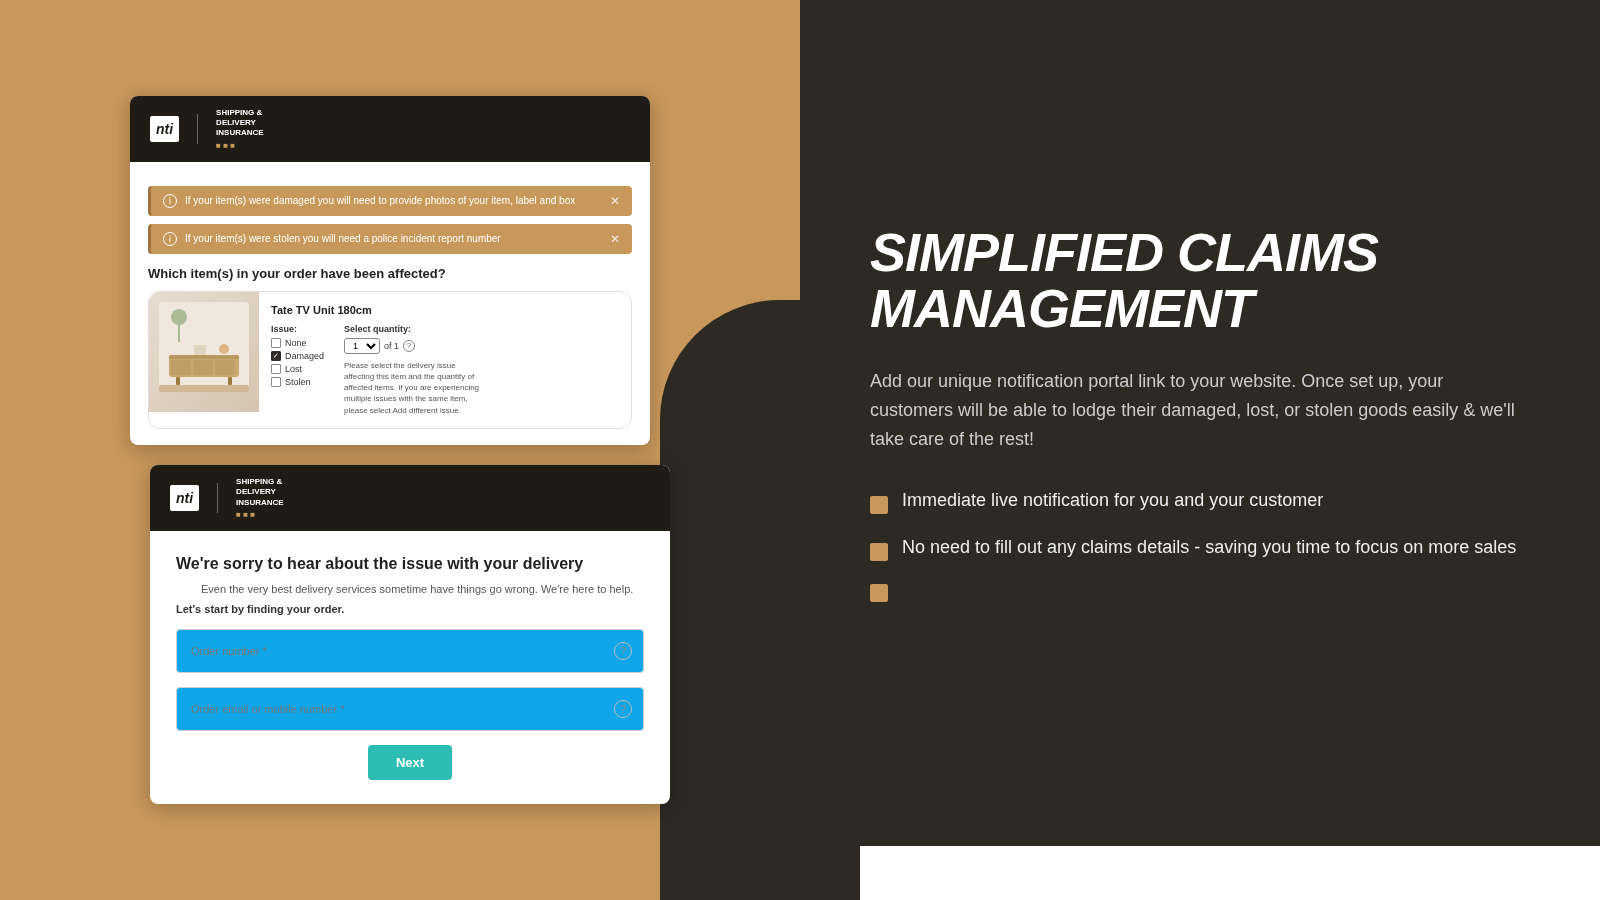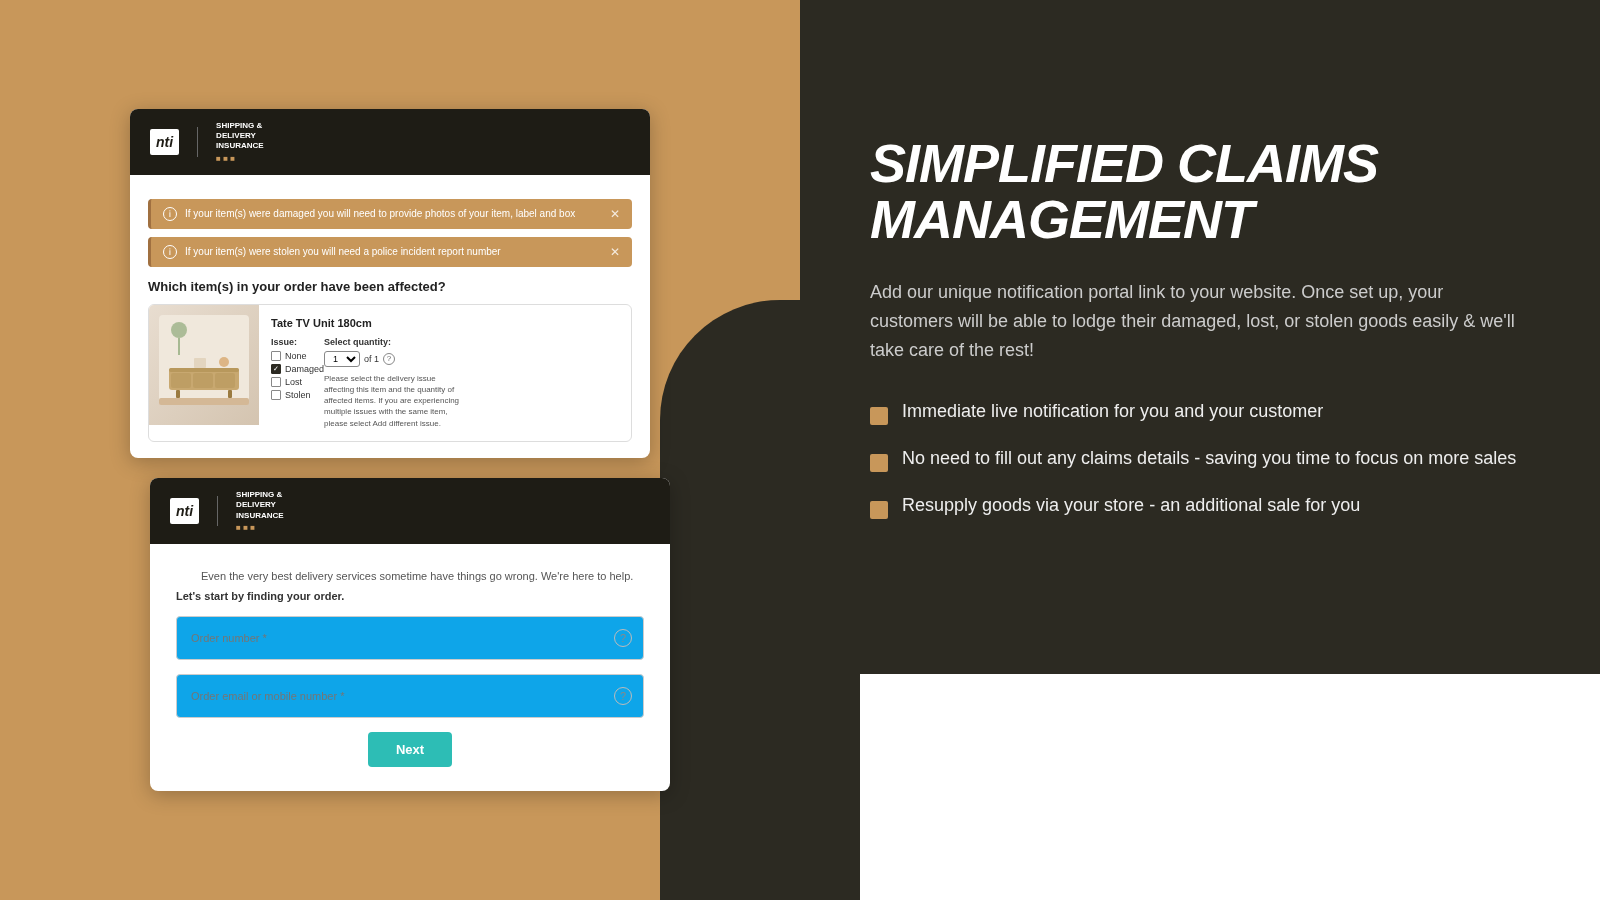--- a/index.html
+++ b/index.html
@@ -33,21 +33,21 @@
       bottom: 0;
       width: 200px;
       height: 600px;
       background: #2c2a22;
       border-radius: 120px 0 0 0;
     }
 
     
     .right-panel {
       width: 800px;
-      height: 674px;
+      height: 846px;
       background-color: #2c2a22;
       display: flex;
       flex-direction: column;
       justify-content: center;
       padding: 80px 70px;
       color: #fff;
     }
 
     
     .card {
@@ -162,21 +162,21 @@
     .item-title {
       font-size: 13px;
       font-weight: bold;
       color: #222;
       margin: 12px 0 10px;
     }
 
     .item-row {
       display: flex;
       border: 1px solid #ddd;
-      border-radius: 6px;
+      border-radius: 12px;
       overflow: hidden;
     }
 
     .item-image {
       width: 110px;
       height: 120px;
       background: linear-gradient(135deg, #e8ddd0, #d4c4b0);
       flex-shrink: 0;
       display: flex;
       align-items: center;
@@ -192,20 +192,21 @@
 
     .item-name {
       font-size: 11px;
       font-weight: bold;
       color: #222;
       margin-bottom: 8px;
     }
 
     .issue-section {
       display: flex;
+      gap: 20px;
     }
 
     .issue-label {
       font-size: 9px;
       font-weight: bold;
       color: #333;
       margin-bottom: 4px;
     }
 
     .checkbox-row {
@@ -524,20 +525,21 @@
       <div class="nti-divider"></div>
       <div>
         <div class="nti-tagline">SHIPPING &amp;</div>
         <div class="nti-tagline">DELIVERY</div>
         <div class="nti-tagline">INSURANCE</div>
         <div class="nti-dots">■ ■ ■</div>
       </div>
     </div>
 
     <div class="card2-content">
+      <div class="sorry-title">We're sorry to hear about the issue with your delivery</div>
       <div class="sorry-sub">Even the very best delivery services sometime have things go wrong. We're here to help.</div>
       <div class="find-order-label">Let's start by finding your order.</div>
 
       <div class="field-wrapper">
         <input class="field-input" type="text" placeholder="Order number *" style="">
         <button class="field-help-btn">?</button>
       </div>
 
       <div class="field-wrapper">
         <input class="field-input" type="text" placeholder="Order email or mobile number *" style="">
@@ -558,15 +560,14 @@
     <span class="bullet-text">Immediate live notification for you and your customer</span>
   </div>
 
   <div class="bullet-item">
     <div class="bullet-icon"></div>
     <span class="bullet-text">No need to fill out any claims details - saving you time to focus on more sales</span>
   </div>
 
   <div class="bullet-item">
     <div class="bullet-icon"></div>
-    <span class="bullet-text">Resupply goods via your store - an additional sale for you</span>
   </div>
 </div>
 
 </body></html>

